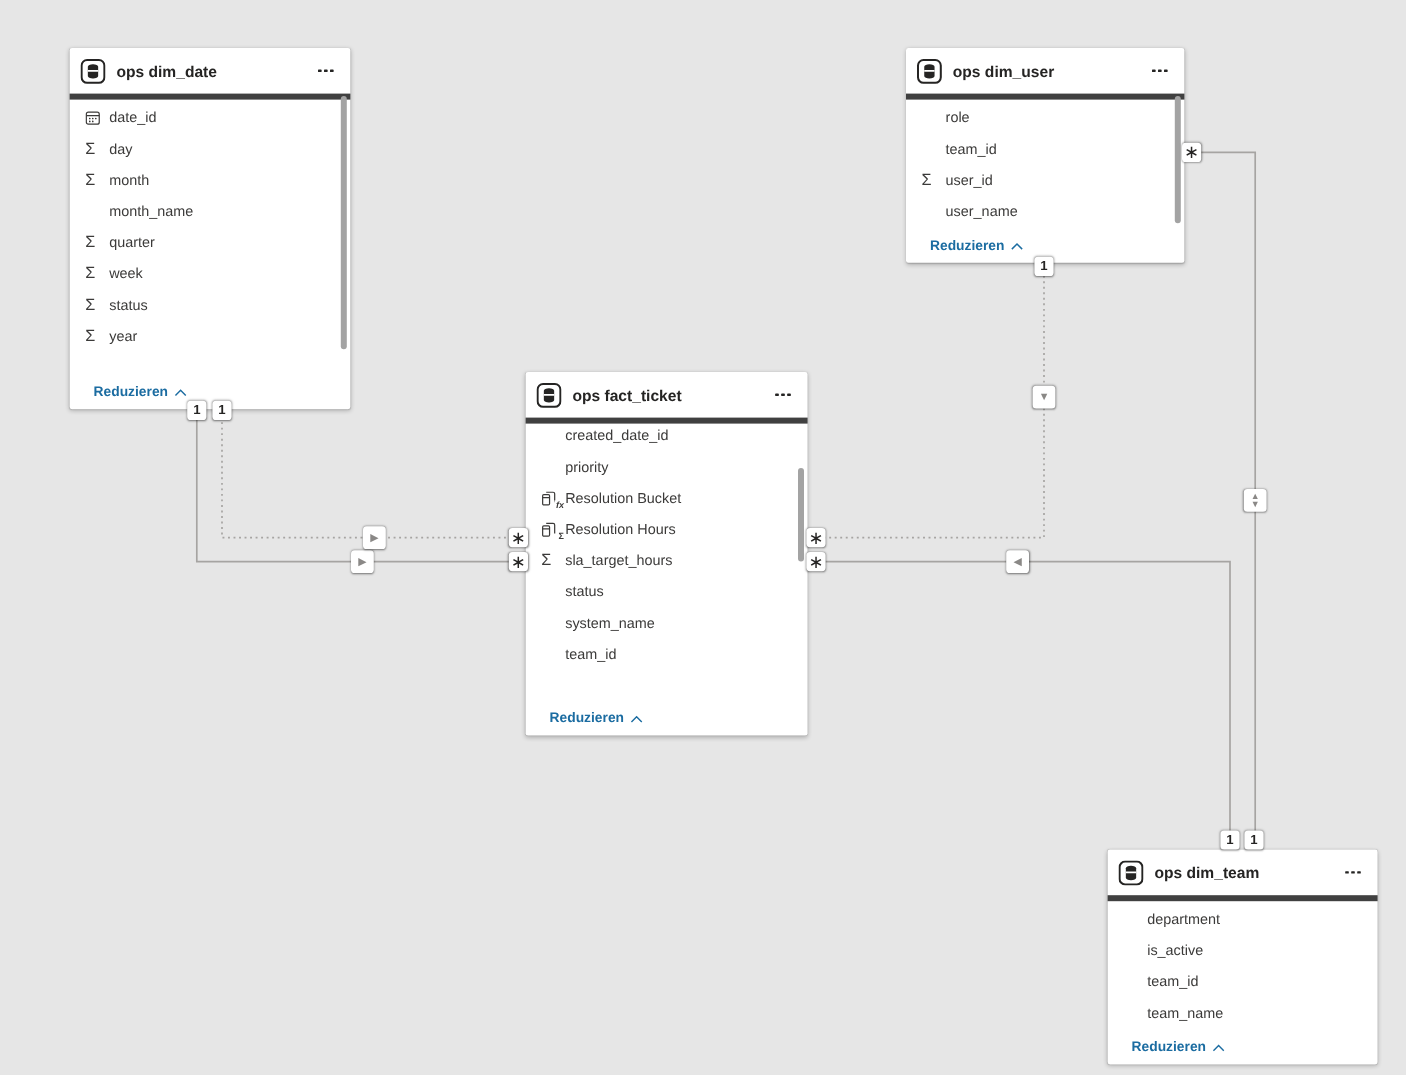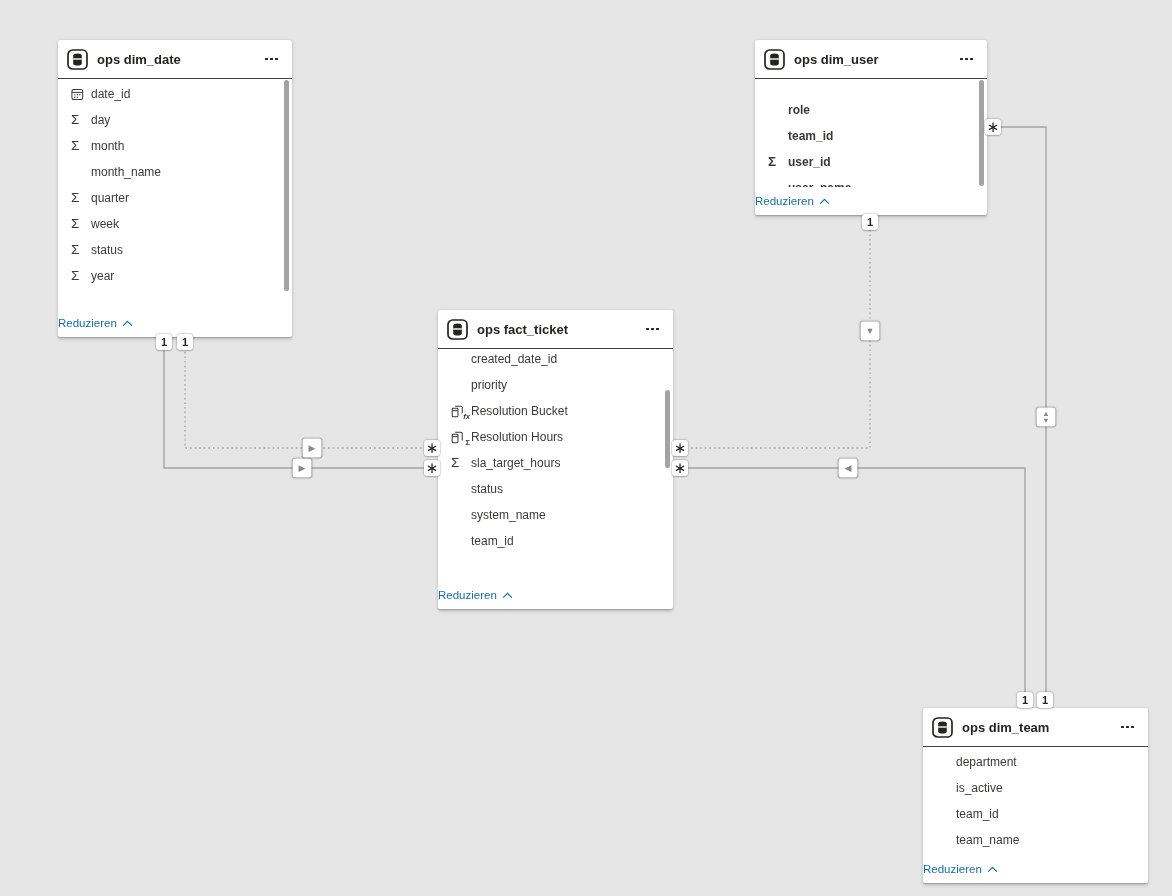--- a/index.html
+++ b/index.html
@@ -6,33 +6,33 @@
   body{font-family:"Liberation Sans",sans-serif;-webkit-font-smoothing:antialiased;}
   #canvas{position:relative;width:1172px;height:896px;overflow:hidden;}
   svg.wires{position:absolute;left:0;top:0;z-index:1;}
   svg.wires polyline{fill:none;stroke-width:1.4px;}
   svg.wires polyline.solid{stroke:#a6a4a2;}
   svg.wires polyline.dotted{stroke:#a6a4a2;stroke-dasharray:1.6 3;}
 
   .table-card{position:absolute;background:#fff;border-radius:2px;
     box-shadow:0 1.2px 3.6px rgba(0,0,0,.22),0 .3px .9px rgba(0,0,0,.14);z-index:10;}
   .t-header{height:38px;display:flex;align-items:center;gap:9px;padding:0 12px 0 9px;
-    border-bottom:1px solid #404040;}
+    border-bottom:5px solid #404040;}
   .t-title{font-size:13px;font-weight:700;color:#252423;white-space:nowrap;overflow:hidden;flex:1;}
   .menu-btn{display:flex;gap:2.5px;align-items:center;padding:4px 2px;cursor:pointer;background:none;border:none;}
   .menu-btn i{width:2.6px;height:2.6px;background:#252423;display:block;border-radius:.5px;}
   .t-fields{position:relative;overflow:hidden;text-align:right;}
   .rows{padding-top:2px;}
   .f-row{height:26px;display:flex;align-items:center;padding-left:13px;}
   .f-icon{width:20px;flex:0 0 20px;display:flex;align-items:center;color:#3b3a39;position:relative;}
   .f-icon .sg{font-size:13.5px;line-height:1;color:#3b3a39;}
   .f-icon .sub{position:absolute;right:1px;bottom:-3px;font-size:7.5px;font-style:italic;
     background:#fff;line-height:1;color:#3b3a39;padding-left:1px;font-weight:bold;}
   .f-label{font-size:12px;color:#3b3a39;white-space:nowrap;}
-  .t-footer{height:28px;display:flex;align-items:center;gap:5px;padding-left:0;cursor:pointer;}
+  .t-footer{height:28px;display:flex;align-items:center;gap:5px;padding-left:20px;cursor:pointer;font-weight:bold;}
   .t-footer .lbl{font-size:11.5px;}
   .scroll-thumb{position:absolute;width:5px;right:3px;background:#a3a3a3;border-radius:2.5px;z-index:12;}
 
   .badge{position:absolute;transform:translate(-50%,-50%);background:#fff;border-radius:3px;
     display:flex;align-items:center;justify-content:center;z-index:30;
     box-shadow:0 0 2px rgba(0,0,0,.38),0 .5px 1.5px rgba(0,0,0,.18);}
   .badge.card1{width:16px;height:16px;font-size:11px;font-weight:700;color:#252423;}
   .badge.cardM{width:16px;height:16px;font-size:15px;font-weight:400;color:#252423;}
   .badge.arrow{width:19px;height:19px;color:#8a8886;font-size:9px;line-height:1;}
   .badge.arrow.both{flex-direction:column;font-size:7.5px;line-height:.92;}
@@ -139,21 +139,21 @@
             <path d="M6.2 10h8.6" stroke="#fff" stroke-width="1.4"></path>
           </svg>
           <span class="t-title">ops dim_user</span>
           <button class="menu-btn">
             <i></i>
             <i></i>
             <i></i>
           </button>
         </div>
         <div class="t-fields" style="height: 108px;">
-          <div class="rows" style="margin-top: 16px; font-weight: bold;">
+          <div class="rows" style="margin-top: 0px;">
             <div class="f-row">
               <span class="f-icon"></span>
               <span class="f-label">role</span>
             </div>
             <div class="f-row">
               <span class="f-icon"></span>
               <span class="f-label">team_id</span>
             </div>
             <div class="f-row">
               <span class="f-icon">

